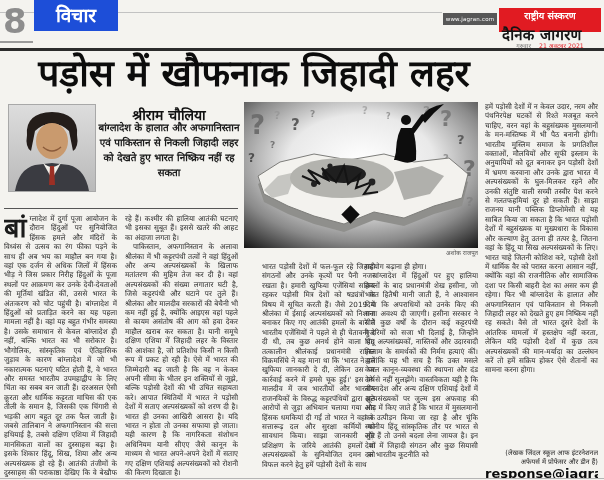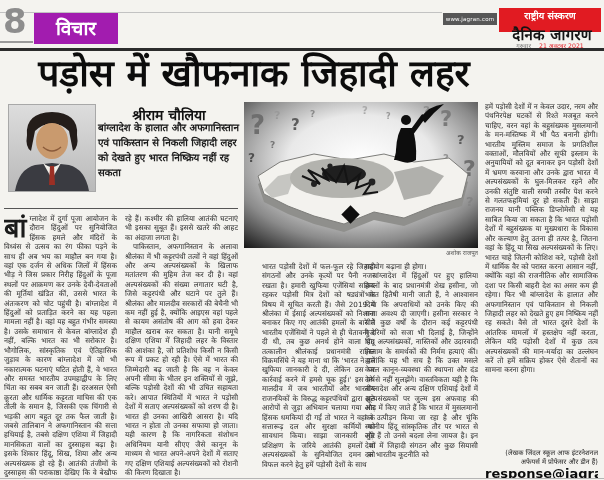--- a/index.html
+++ b/index.html
@@ -6,39 +6,39 @@
   body{
     width:604px;height:480px;position:relative;overflow:hidden;
     background:#f4f3ef;color:#262626;
     font-family:"DejaVu Sans", sans-serif;
   }
   .abs{position:absolute;}
   
   .page-no{left:3px;top:2px;font-size:34px;font-weight:bold;color:#8d8d8d;line-height:38px;}
   .page-no-rule{left:0;top:41px;width:33px;height:2px;background:#9a9a9a;}
   .top-thin-rule{left:0;top:12px;width:442px;height:1px;background:#c2c2c2;}
-  .section-box{left:34px;top:13px;width:84px;height:31px;background:#a21caf;
+  .section-box{left:34px;top:0;width:84px;height:31px;background:#1d4ed8;
     color:#fff;font-weight:bold;font-size:19px;text-align:center;line-height:31px;}
   .weburl{left:443px;top:13px;width:54px;height:12px;background:#575757;color:#fff;
     font-size:5.5px;text-align:center;line-height:12px;letter-spacing:.2px;}
   .edition-box{left:499px;top:8px;width:102px;height:24px;background:#e11b22;color:#fff;
     font-size:9.5px;font-weight:bold;text-align:center;line-height:16px;}
-  .masthead{left:490px;top:24px;width:102px;text-align:right;font-size:15px;
+  .masthead{left:502px;top:24px;width:102px;text-align:left;font-size:15px;
     font-weight:bold;color:#141414;letter-spacing:.3px;}
   .dateline{left:499px;top:41px;width:102px;font-size:6.2px;display:flex;
     justify-content:center;gap:8px;}
   .dateline .day{color:#6e6e6e;}
   .dateline .date{color:#e11b22;}
   .header-rule{left:0;top:48px;width:604px;height:3px;background:#2c2c2c;}
   
   .headline{left:0;top:51px;width:508px;text-align:center;font-size:37px;
     font-weight:bold;color:#0c0c0c;line-height:46px;white-space:nowrap;}
   .photo{left:8px;top:104px;width:86px;height:86px;border:1px solid #a8a8a8;background:#cfcfcf;}
   .byline{left:98px;top:105px;width:142px;text-align:center;font-size:14px;font-weight:bold;color:#111;}
-  .standfirst{left:98px;top:120px;width:142px;font-size:10px;
+  .standfirst{left:98px;top:120px;width:142px;text-align:center;font-size:10px;
     font-weight:bold;line-height:15px;color:#1c1c1c;}
   .author-rule{left:4px;top:208px;width:234px;height:1px;background:#555;}
   
   .col{width:113px;overflow:hidden;text-align:justify;font-size:7.2px;line-height:9.4px;color:#2a2a2a;}
   .col p{margin:0;}
   .col p + p{text-indent:8px;}
   .col1{left:4px;top:214px;height:264px;}
   .col2{left:125px;top:214px;height:264px;}
   .col3{left:262px;top:262px;height:216px;}
   .col4{left:365px;top:262px;height:216px;}

